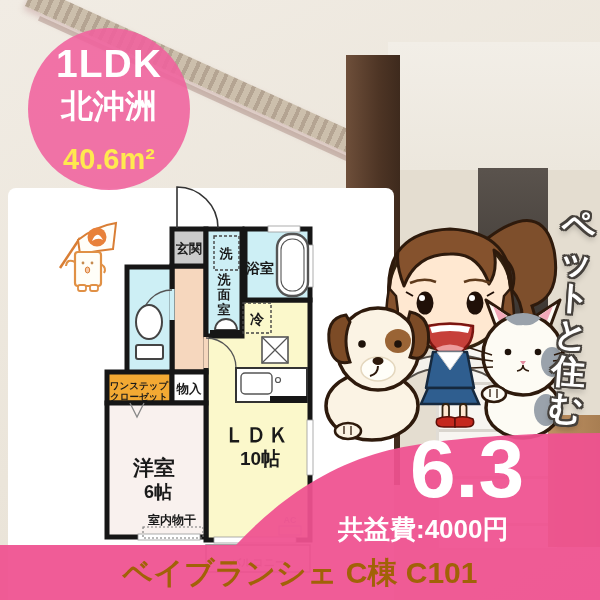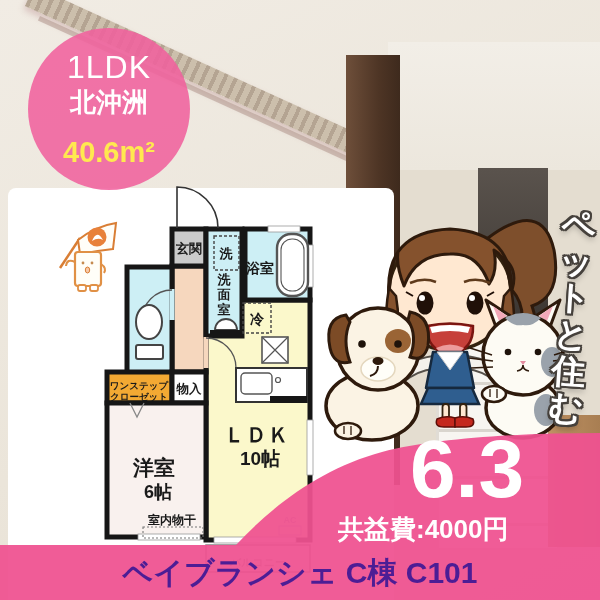--- a/index.html
+++ b/index.html
@@ -20,37 +20,37 @@
   .pillar{left:346px;top:55px;width:54px;height:430px;background:linear-gradient(90deg,#6E4F3A,#4E3525 60%,#3E2A1D);}
   .shelf{left:436px;top:338px;width:118px;height:210px;background:#F7F5F1;border-left:3px solid #E0DCD5;
     background-image:repeating-linear-gradient(#F7F5F1 0 44px,#D9D5CE 44px 47px);}
   .floorwood{left:548px;top:415px;width:52px;height:132px;background:linear-gradient(90deg,#C09264,#A87E52);}
   
   .panel{left:8px;top:188px;width:386px;height:412px;background:#fff;border-radius:8px 8px 0 0;}
   
   .badge{left:28px;top:28px;width:162px;height:162px;border-radius:50%;
     background:rgba(240,97,157,.88);display:flex;flex-direction:column;align-items:center;justify-content:center;
     color:#fff;text-align:center;line-height:1.15;}
-  .badge .l1{font-size:32px;font-weight:400;letter-spacing:1px;}
-  .badge .l2{font-size:26px;font-weight:700;margin-top:2px;}
+  .badge .l1{font-size:39px;font-weight:700;letter-spacing:1px;}
+  .badge .l2{font-size:32px;font-weight:700;margin-top:2px;}
   .badge .l3{font-size:29px;font-weight:800;color:#FFE94F;margin-top:18px;}
   
   .vtxt{right:10px;top:206px;transform:rotate(4deg);color:#fff;font-size:34px;font-weight:800;
     text-shadow:-2px -2px 0 #46413C,2px -2px 0 #46413C,-2px 2px 0 #46413C,2px 2px 0 #46413C,
       0 -2px 0 #46413C,0 2px 0 #46413C,-2px 0 0 #46413C,2px 0 0 #46413C,0 4px 6px rgba(0,0,0,.35);}
   .vtxt span{display:block;line-height:1.08;text-align:center;}
   
   .price{left:338px;top:428px;width:258px;color:#fff;}
   .price-row{display:flex;align-items:baseline;justify-content:center;gap:0;}
   .rent{font-size:82px;font-weight:800;line-height:1;}
   .unit{font-size:36px;font-weight:800;}
   .fee{font-size:26px;font-weight:800;text-align:left;margin-top:2px;letter-spacing:0;}
   
   .footer-name{left:0;top:545px;width:600px;height:55px;line-height:55px;text-align:center;
-    color:#4c1d95;font-size:30px;font-weight:800;}
+    color:#a16207;font-size:30px;font-weight:800;}
   svg{display:block;font-family:inherit;}
   svg text{font-family:inherit;}
   .pt{font-weight:bold;fill:#1A1A1A;}
 </style>
 </head>
 <body>
 
 <div class="stage">
 
   <div class="abs photo-base"></div>

